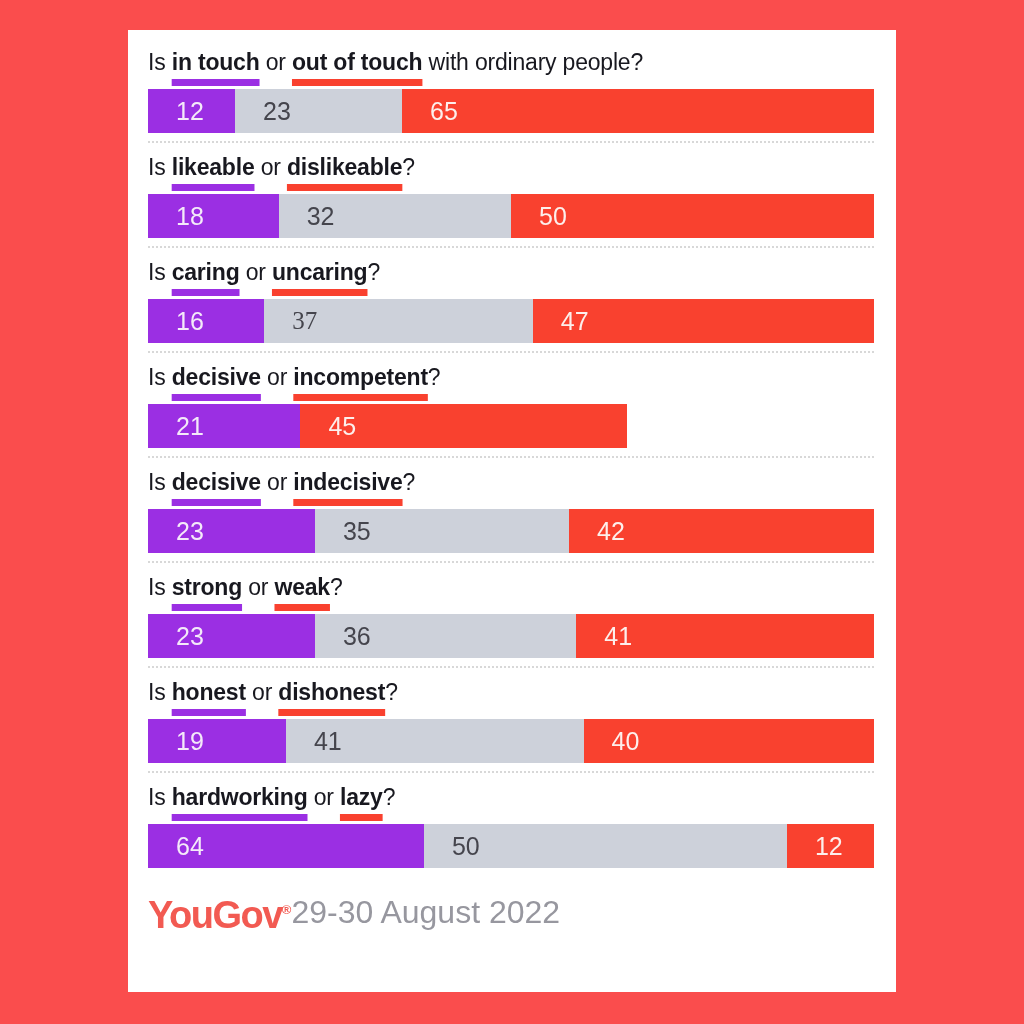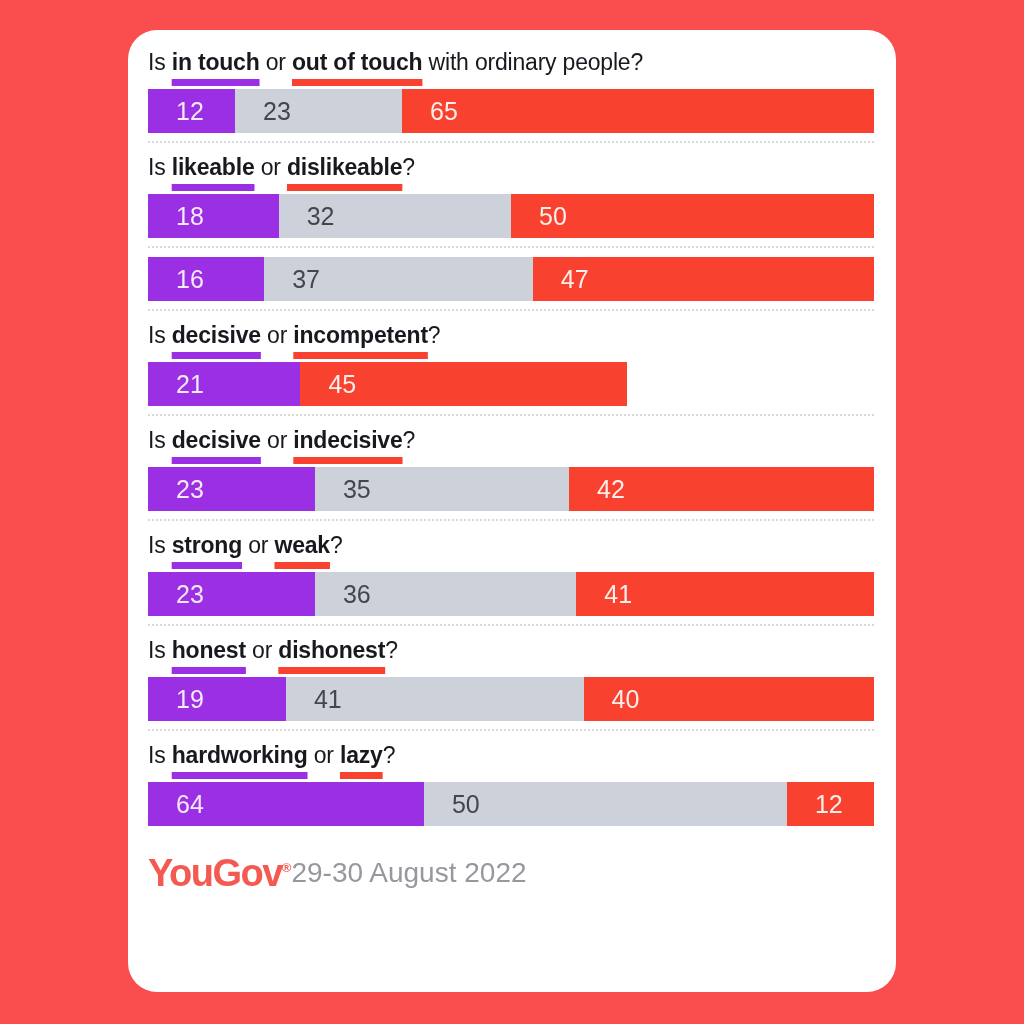--- a/index.html
+++ b/index.html
@@ -8,21 +8,20 @@
     background: var(--page-background, #fa4d4d);
     font-family: "Liberation Sans", sans-serif;
     position: relative;
   }
   .card {
     position: absolute; left: 128px; top: 30px;
     width: 768px; height: 962px;
     background: var(--card-background, #ffffff);
     box-sizing: border-box;
     padding: 8px 22px 0 20px;
-    border-radius: 29px;
   }
   .row { padding: 9px 0 8px; border-bottom: 2px dotted var(--separator, #d8d8d8); }
   .rows .row:last-child { border-bottom: none; }
   .q-title {
     font-size: 23px; line-height: 30px;
     color: var(--title-text, #18181f);
     letter-spacing: -0.2px;
     margin: 0 0 12px 0;
   }
   .q-pos, .q-neg {
@@ -47,21 +46,21 @@
   .footer {
     display: flex; justify-content: flex-start; align-items: flex-end;
     margin-top: 18px;
   }
   .logo {
     font-size: 38px; font-weight: 800;
     color: var(--logo-red, #f25a52);
     letter-spacing: -1.5px;
   }
   .logo sup { font-size: 13px; font-weight: 700; letter-spacing: 0; }
-  .date { font-size: 28px; color: var(--date-gray, #97979f); padding-bottom: 6px; }
+  .date { font-size: 32px; color: var(--date-gray, #97979f); padding-bottom: 6px; }
 </style>
 </head>
 <body>
 
 <div class="card">
   <div class="rows">
   <div class="row">
     <div class="q-title"><span class="q-prefix">Is </span><span class="q-pos">in touch</span><span class="q-conn"> or </span><span class="q-neg">out of touch</span><span class="q-suffix"> with ordinary people?</span></div>
     <div class="bar">
       <div class="seg seg-pos" style="width: 12%;">
@@ -85,25 +84,26 @@
       <div class="seg seg-neu" style="width: 32%;">
             <span class="seg-label">32</span>
           </div>
       <div class="seg seg-neg" style="width: 50%;">
             <span class="seg-label">50</span>
           </div>
     </div>
   </div>
 
   <div class="row">
+    <div class="q-title"><span class="q-prefix">Is </span><span class="q-pos">caring</span><span class="q-conn"> or </span><span class="q-neg">uncaring</span><span class="q-suffix">?</span></div>
     <div class="bar">
       <div class="seg seg-pos" style="width: 16%;">
             <span class="seg-label">16</span>
           </div>
-      <div class="seg seg-neu" style="width: 37%;">
+      <div class="seg seg-neu" style="width: 37%; font-family: Liberation Serif, serif;">
             <span class="seg-label">37</span>
           </div>
       <div class="seg seg-neg" style="width: 47%;">
             <span class="seg-label">47</span>
           </div>
     </div>
   </div>
 
   <div class="row">
     <div class="q-title"><span class="q-prefix">Is </span><span class="q-pos">decisive</span><span class="q-conn"> or </span><span class="q-neg">incompetent</span><span class="q-suffix">?</span></div>

